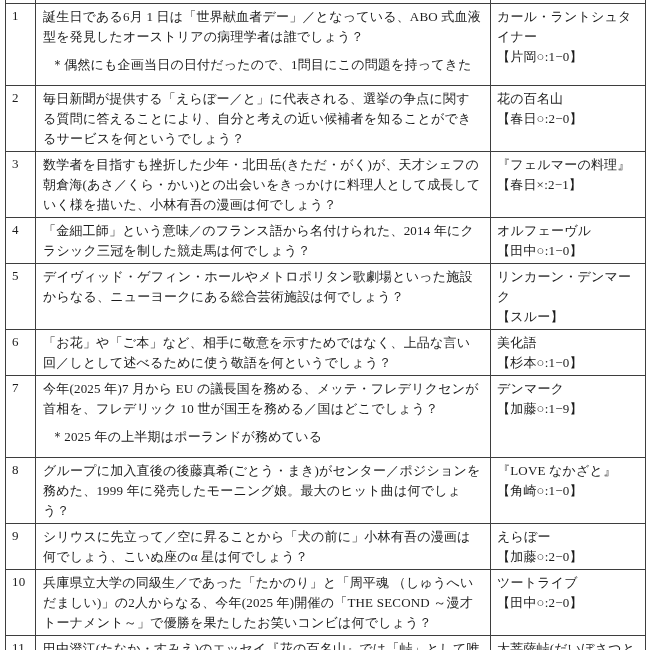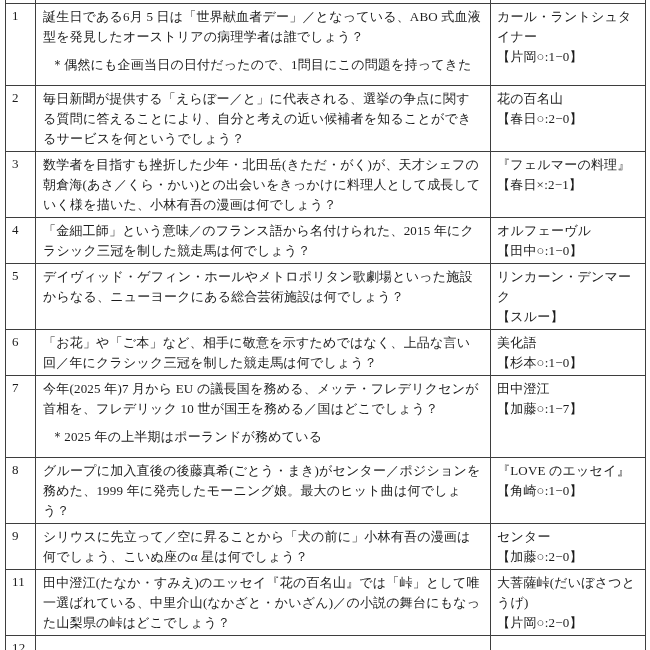--- a/index.html
+++ b/index.html
@@ -68,21 +68,21 @@
     <tbody>
       <tr class="sliver">
         <td></td>
         <td></td>
         <td></td>
       </tr>
 
       <tr class="r3">
         <td class="num-cell">1</td>
         <td class="q-cell">
-          <span>誕生日である6月 5 日は「世界献血者デー」／となっている、ABO 式血液型を発見したオーストリアの病理学者は誰でしょう？</span>
+          <span>誕生日である6月 1 日は「世界献血者デー」／となっている、ABO 式血液型を発見したオーストリアの病理学者は誰でしょう？</span>
           <div class="q-note">＊偶然にも企画当日の日付だったので、1問目にこの問題を持ってきた</div>
         </td>
         <td class="a-cell">
           <div>カール・ラントシュタイナー</div>
           <div class="a-result">【片岡○:1−0】</div>
         </td>
       </tr>
 
       <tr class="r3">
         <td class="num-cell">2</td>
@@ -102,21 +102,21 @@
         </td>
         <td class="a-cell">
           <div>『フェルマーの料理』</div>
           <div class="a-result">【春日×:2−1】</div>
         </td>
       </tr>
 
       <tr class="r2">
         <td class="num-cell">4</td>
         <td class="q-cell">
-          <span>「金細工師」という意味／のフランス語から名付けられた、2015 年にクラシック三冠を制した競走馬は何でしょう？</span>
+          <span>「金細工師」という意味／のフランス語から名付けられた、2014 年にクラシック三冠を制した競走馬は何でしょう？</span>
         </td>
         <td class="a-cell">
           <div>オルフェーヴル</div>
           <div class="a-result">【田中○:1−0】</div>
         </td>
       </tr>
 
       <tr class="r2">
         <td class="num-cell">5</td>
         <td class="q-cell">
@@ -124,62 +124,72 @@
         </td>
         <td class="a-cell">
           <div>リンカーン・デンマーク</div>
           <div class="a-result">【スルー】</div>
         </td>
       </tr>
 
       <tr class="r2">
         <td class="num-cell">6</td>
         <td class="q-cell">
-          <span>「お花」や「ご本」など、相手に敬意を示すためではなく、上品な言い回／年にクラシック三冠を制した競走馬は何でしょう？</span>
+          <span>「お花」や「ご本」など、相手に敬意を示すためではなく、上品な言い回／しとして述べるために使う敬語を何というでしょう？</span>
         </td>
         <td class="a-cell">
           <div>美化語</div>
           <div class="a-result">【杉本○:1−0】</div>
         </td>
       </tr>
 
       <tr class="r3">
         <td class="num-cell">7</td>
         <td class="q-cell">
           <span>今年(2025 年)7 月から EU の議長国を務める、メッテ・フレデリクセンが首相を、フレデリック 10 世が国王を務める／国はどこでしょう？</span>
           <div class="q-note">＊2025 年の上半期はポーランドが務めている</div>
         </td>
         <td class="a-cell">
-          <div>田中澄江</div>
-          <div class="a-result">【加藤○:1−7】</div>
+          <div>デンマーク</div>
+          <div class="a-result">【加藤○:1−9】</div>
         </td>
       </tr>
 
       <tr class="r2">
         <td class="num-cell">8</td>
         <td class="q-cell">
           <span>グループに加入直後の後藤真希(ごとう・まき)がセンター／ポジションを務めた、1999 年に発売したモーニング娘。最大のヒット曲は何でしょう？</span>
         </td>
         <td class="a-cell">
-          <div>『LOVE のエッセイ』</div>
+          <div>『LOVE なかざと』</div>
           <div class="a-result">【角崎○:1−0】</div>
         </td>
       </tr>
 
       <tr class="r2">
         <td class="num-cell">9</td>
         <td class="q-cell">
           <span>シリウスに先立って／空に昇ることから「犬の前に」小林有吾の漫画は何でしょう、こいぬ座のα 星は何でしょう？</span>
         </td>
         <td class="a-cell">
-          <div>センター</div>
+          <div>えらぼー</div>
           <div class="a-result">【加藤○:2−0】</div>
         </td>
       </tr>
 
+      <tr class="r3">
+        <td class="num-cell">10</td>
+        <td class="q-cell">
+          <span>兵庫県立大学の同級生／であった「たかのり」と「周平魂 （しゅうへいだましい)」の2人からなる、今年(2025 年)開催の「THE SECOND ～漫才トーナメント～」で優勝を果たしたお笑いコンビは何でしょう？</span>
+        </td>
+        <td class="a-cell">
+          <div>ツートライブ</div>
+          <div class="a-result">【田中○:2−0】</div>
+        </td>
+      </tr>
 
       <tr class="r3">
         <td class="num-cell">11</td>
         <td class="q-cell">
           <span>田中澄江(たなか・すみえ)のエッセイ『花の百名山』では「峠」として唯一選ばれている、中里介山(なかざと・かいざん)／の小説の舞台にもなった山梨県の峠はどこでしょう？</span>
         </td>
         <td class="a-cell">
           <div>大菩薩峠(だいぼさつとうげ)</div>
           <div class="a-result">【片岡○:2−0】</div>
         </td>

